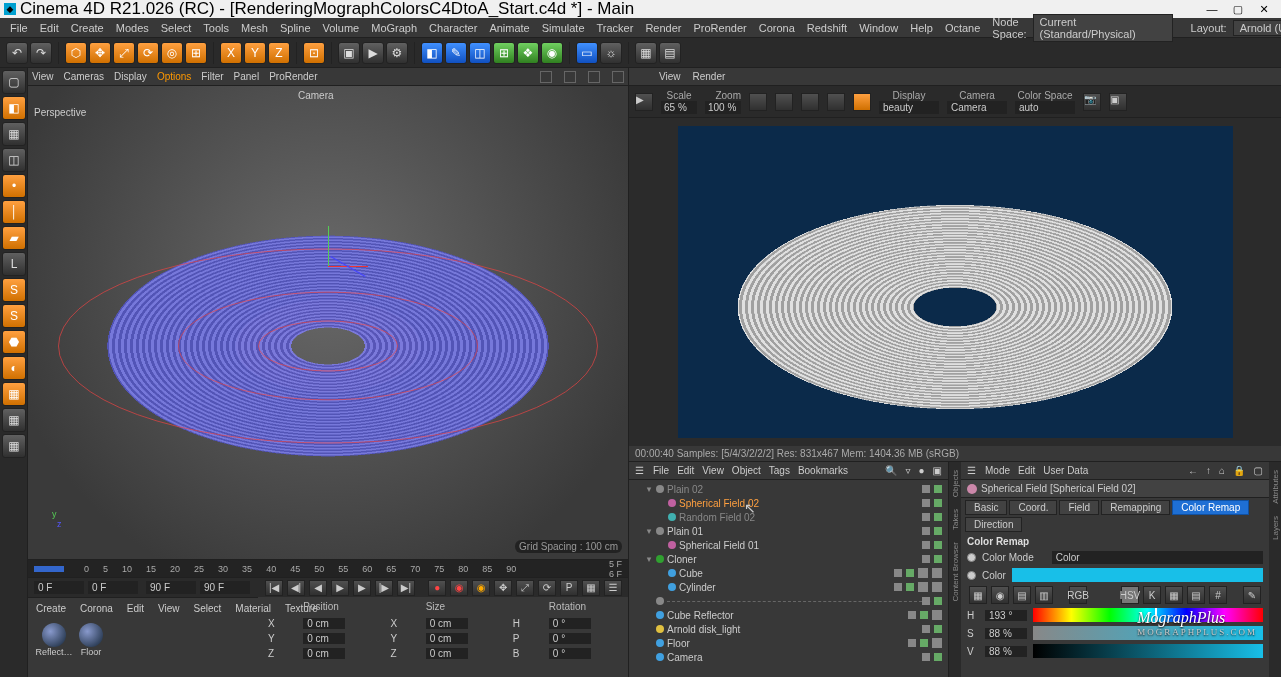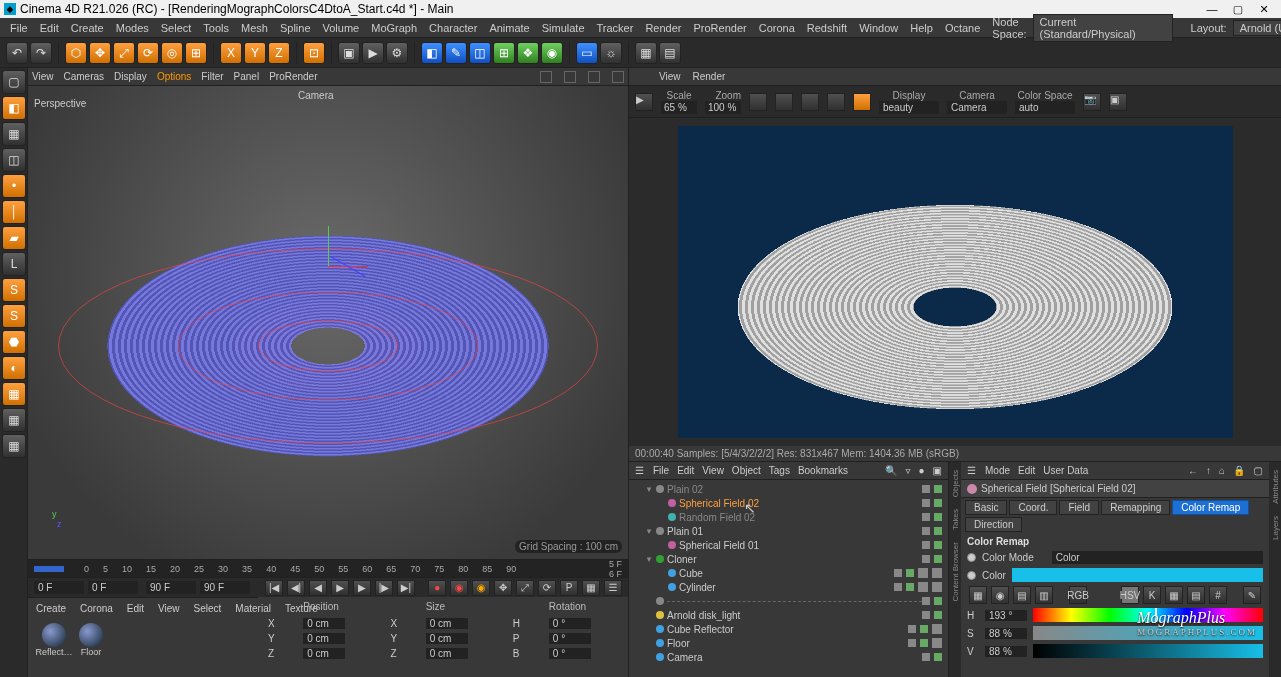--- a/index.html
+++ b/index.html
@@ -27,21 +27,21 @@
   }
   
   .titlebar {
     height: 18px;
     background: #f0f0f0;
     color: #000;
     display: flex; align-items: center;
     padding: 0 4px;
   }
   .titlebar .ticon { width:12px; height:12px; background:#00a0d0; margin-right:4px; font-size:9px; display:flex; align-items:center; justify-content:center;}
-  .titlebar .ttext { flex:1; font-size:12px; }
+  .titlebar .ttext { flex:1; font-size:17px; }
   .winbtn { width:26px; height:18px; display:flex; align-items:center; justify-content:center; }
   
   .menubar {
     height: 20px;
     background: var(--bg-dark);
     display:flex; align-items:center;
     padding:0 4px;
     border-bottom:1px solid var(--line);
   }
   .menubar span { padding:0 6px; }
@@ -100,21 +100,21 @@
   .view-menu .vm-opts { color: var(--accent-orange);}
   .view-menu .vfill { flex:1;}
   .view-menu .vicn { width:12px;height:12px;border:1px solid #666;margin-left:2px;}
   .viewport {
     flex:1;
     position:relative;
     background: radial-gradient(circle at 50% 40%, #6a6a6a 0%, #3a3a3a 80%);
     overflow:hidden;
   }
   .vp-label {
-    position:absolute; top:12px; left:6px; font-size:10px; color:#ccc;
+    position:absolute; top:21px; left:6px; font-size:10px; color:#ccc;
   }
   .vp-cam { position:absolute; top:4px; left:270px; font-size:10px; color:#ccc;}
   .vp-grid { position:absolute; bottom:6px; right:6px; font-size:10px; color:#999; background:rgba(0,0,0,.4); padding:1px 4px;border-radius:6px;}
   .vp-axes { position:absolute; bottom:30px; left:24px; font-size:9px;}
   .vp-axes .ly { color:#5c5;} .vp-axes .lz{color:#55f;}
   
   .donut-blue {
     position:absolute; left:50%; top:55%;
     transform:translate(-50%,-50%) rotateX(60deg);
     width:520px; height:520px; border-radius:50%;
@@ -645,36 +645,36 @@
               <span class="dot" style="background:#888"></span>
               <span style="flex:1;border-bottom:1px dashed #666;height:1px;"></span>
               <span class="tag-area">
                 <span class="tdot"></span>
                 <span class="tchk"></span>
               </span>
   </li>
             <li class="">
     <span class="pad" style="width:16px"></span>
               <span class="chev"></span>
+              <span class="dot" style="background:#40a0e0"></span>
+              <span>Cube Reflector</span>
+              <span class="tag-area">
+                <span class="tdot"></span>
+                <span class="tchk"></span>
+                <span class="tico"></span>
+              </span>
+  </li>
+            <li class="">
+    <span class="pad" style="width:16px"></span>
+              <span class="chev"></span>
               <span class="dot" style="background:#e0c040"></span>
               <span>Arnold disk_light</span>
               <span class="tag-area">
                 <span class="tdot"></span>
                 <span class="tchk"></span>
-              </span>
-  </li>
-            <li class="">
-    <span class="pad" style="width:16px"></span>
-              <span class="chev"></span>
-              <span class="dot" style="background:#40a0e0"></span>
-              <span>Cube Reflector</span>
-              <span class="tag-area">
-                <span class="tdot"></span>
-                <span class="tchk"></span>
-                <span class="tico"></span>
               </span>
   </li>
             <li class="">
     <span class="pad" style="width:16px"></span>
               <span class="chev"></span>
               <span class="dot" style="background:#40a0e0"></span>
               <span>Floor</span>
               <span class="tag-area">
                 <span class="tdot"></span>
                 <span class="tchk"></span>

